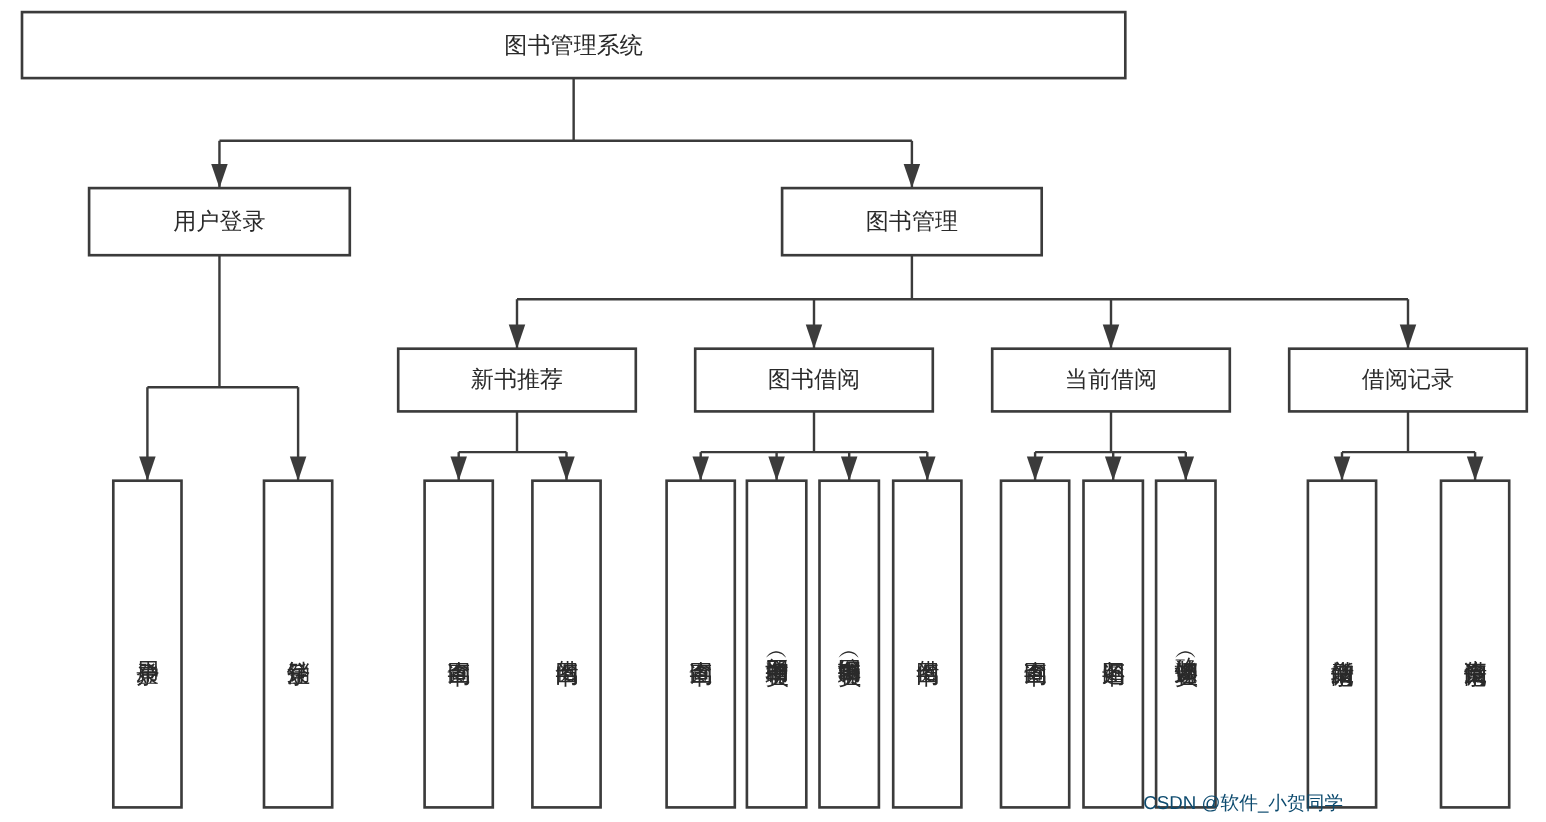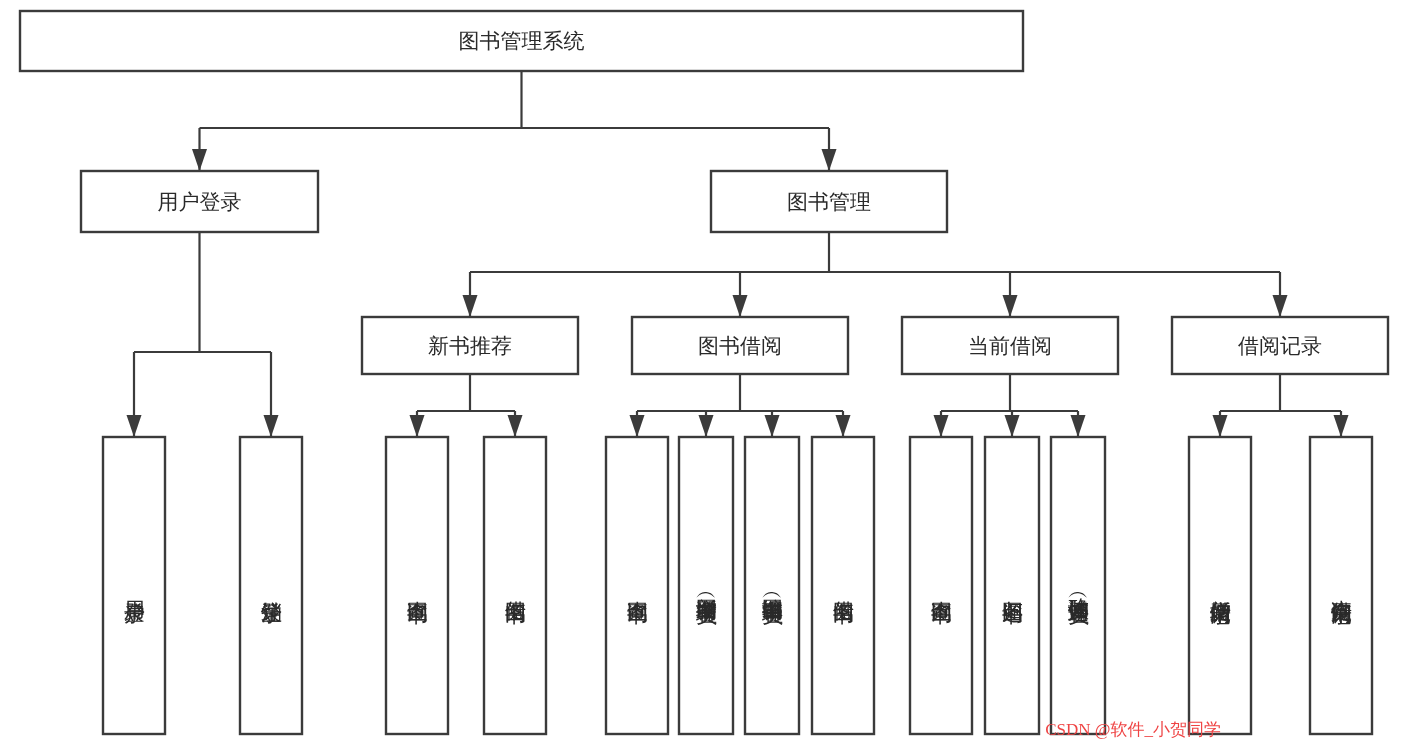--- a/index.html
+++ b/index.html
@@ -62,22 +62,22 @@
     letter-spacing: 1px;
     white-space: nowrap;
     pointer-events: none;
     font-family: "DejaVu Sans", "Liberation Sans", sans-serif;
   }
   #watermark {
     position: absolute;
     right: 8px;
     bottom: 6px;
     font-size: 17px;
-    color: #ef4444;
-    font-family: Liberation Serif, serif;
+    color: #0c4a6e;
+    font-family: Liberation Sans, sans-serif;
     white-space: nowrap;
     pointer-events: none;
     margin-top: 20px;
   }
 </style>
 </head>
 <body>
 
 <div id="diagram-root">
 

